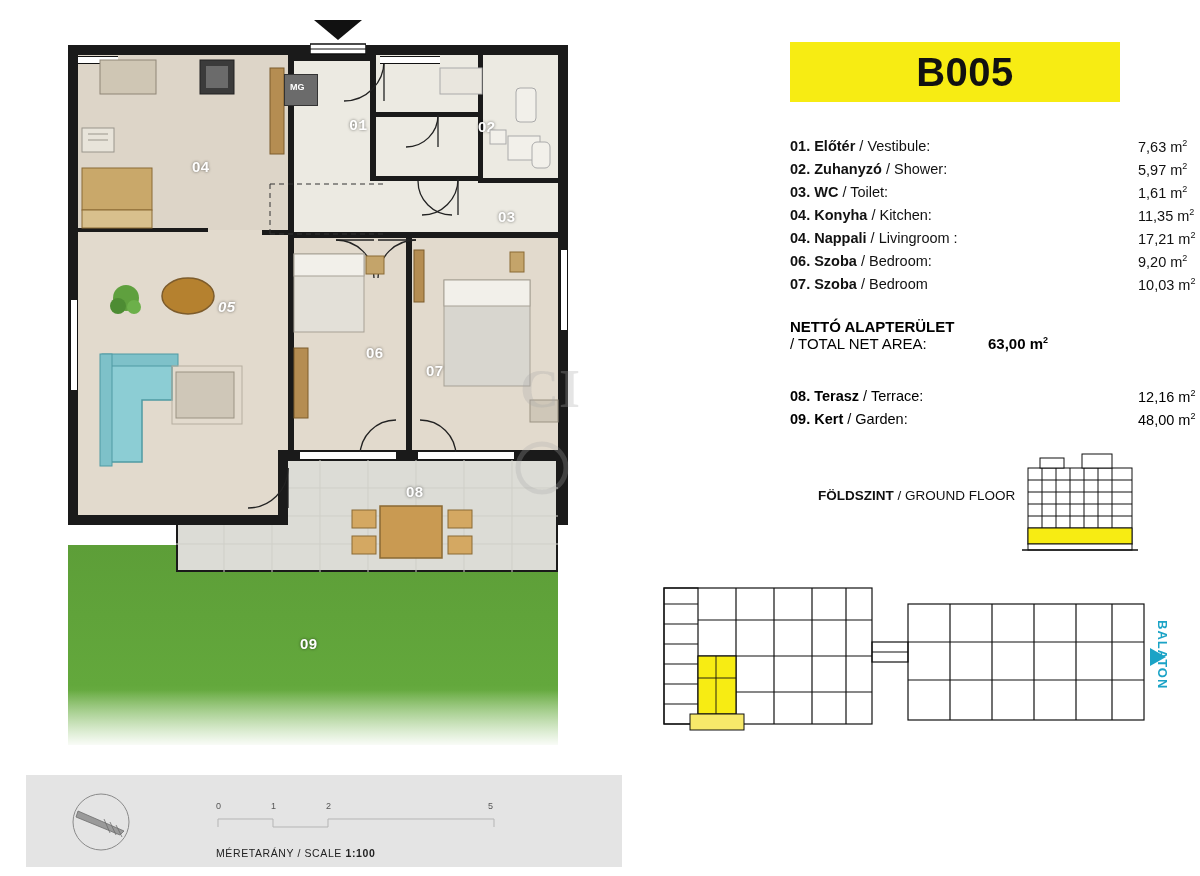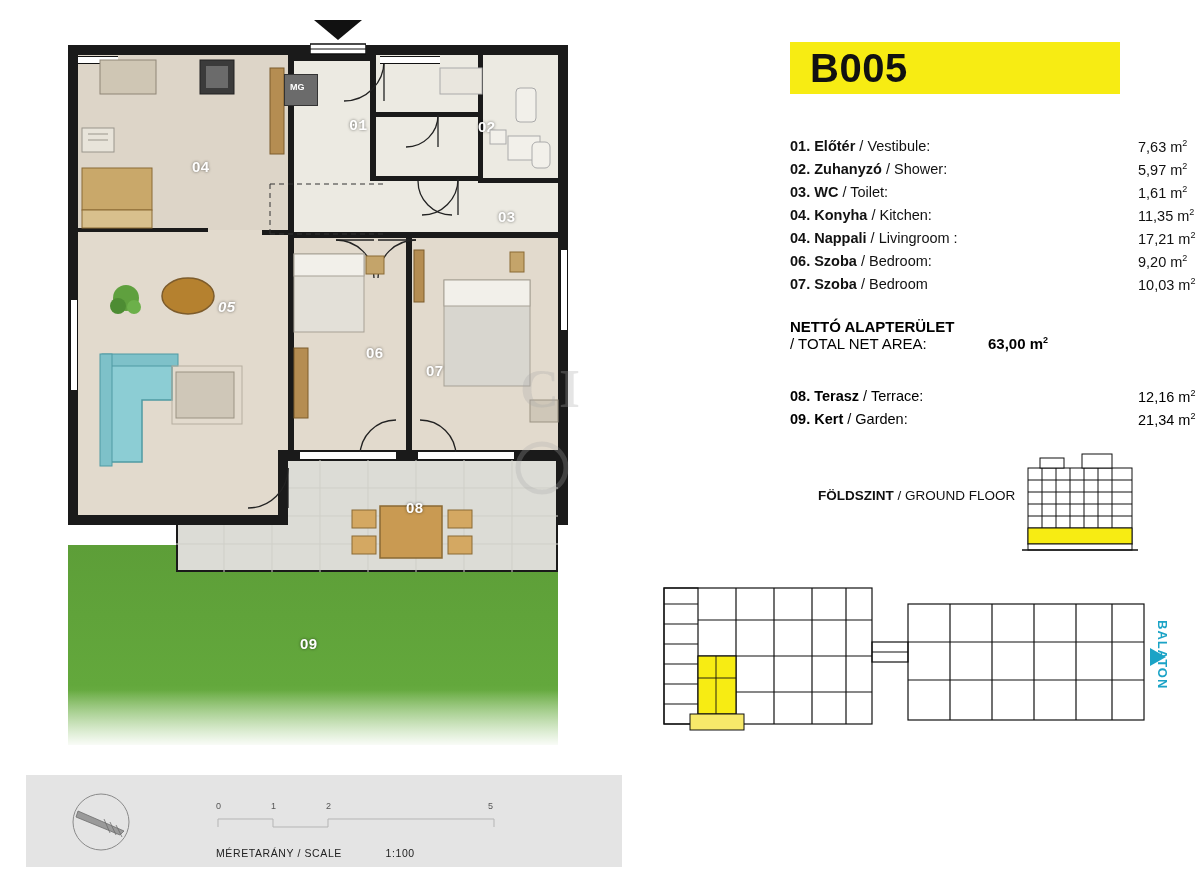--- a/index.html
+++ b/index.html
@@ -60,23 +60,23 @@
 
   
   #right-panel {
     position: absolute;
     left: 640px; top: 0;
     width: 560px; height: 770px;
   }
   #title-banner {
     position: absolute;
     left: 150px; top: 42px;
-    width: 330px; height: 52px;
+    width: 330px; height: 60px;
     background: #f7ec13;
-    display: flex; align-items: center;
+    display: flex; align-items: center; justify-content: center;
   }
   #title-banner .t {
     font-size: 40px; font-weight: bold; color: #111;
     margin-left: 20px; letter-spacing: .5px;
   }
 
   #legend {
     position: absolute;
     left: 150px; top: 138px;
     width: 490px;
@@ -176,21 +176,21 @@
     font-size: 9px;
     color: #555;
   }
   #scale-text {
     position: absolute;
     left: 190px; top: 72px;
     font-size: 10.5px;
     color: #222;
     letter-spacing: .6px;
   }
-  #scale-text b { font-weight: normal; margin-left: 40px; }
+  #scale-text b { font-weight: bold; }
 
   .wm {
     position: absolute;
     color: rgba(170,170,170,0.30);
     font-weight: bold;
     font-size: 54px;
     font-family: "Liberation Serif", serif;
   }
 </style>
 </head>
@@ -223,21 +223,21 @@
     </g>
   </svg>
 
   <svg style="position:absolute; left:350px; top:498px;" width="130" height="72">
     <rect x="30" y="8" width="62" height="52" fill="#c99a52" stroke="#8a6a34" stroke-width="1.5"></rect>
     <rect x="2" y="12" width="24" height="18" fill="#d4a862" stroke="#8a6a34"></rect>
     <rect x="2" y="38" width="24" height="18" fill="#d4a862" stroke="#8a6a34"></rect>
     <rect x="98" y="12" width="24" height="18" fill="#d4a862" stroke="#8a6a34"></rect>
     <rect x="98" y="38" width="24" height="18" fill="#d4a862" stroke="#8a6a34"></rect>
   </svg>
-  <div class="room-label" style="left:406px; top:499px;">08</div>
+  <div class="room-label" style="left:406px; top:483px;">08</div>
 
   <div class="floor-kitchen" style="left:78px; top:55px; width:210px; height:175px;"></div>
   <div class="floor-living" style="left:78px; top:230px; width:210px; height:285px;"></div>
   <div class="floor-tile" style="left:288px; top:55px; width:280px; height:180px;"></div>
   <div class="floor-living" style="left:288px; top:235px; width:280px; height:225px;"></div>
 
   <div class="wall" style="left:68px; top:45px; width:500px; height:10px;"></div>
   <div class="wall" style="left:68px; top:45px; width:10px; height:480px;"></div>
   <div class="wall" style="left:558px; top:45px; width:10px; height:480px;"></div>
   <div class="wall" style="left:68px; top:515px; width:220px; height:10px;"></div>
@@ -449,21 +449,21 @@
     <div class="legend-row">
       <span class="num">08.</span>&nbsp;
       <span class="hu">Terasz</span>&nbsp;
       <span class="en">/ Terrace:</span>
       <span class="val"><span>12,16 m</span><sup>2</sup></span>
     </div>
     <div class="legend-row">
       <span class="num">09.</span>&nbsp;
       <span class="hu">Kert</span>&nbsp;
       <span class="en">/ Garden:</span>
-      <span class="val"><span>21,34 m</span><sup>2</sup></span>
+      <span class="val"><span>48,00 m</span><sup>2</sup></span>
     </div>
   </div>
 
   <div id="floor-label">
     <b>FÖLDSZINT</b>
     <span>/ GROUND FLOOR</span>
   </div>
 
   <svg id="building-icon" viewBox="0 0 120 110">
     <g stroke="#111" stroke-width="1" fill="#ffffff">

